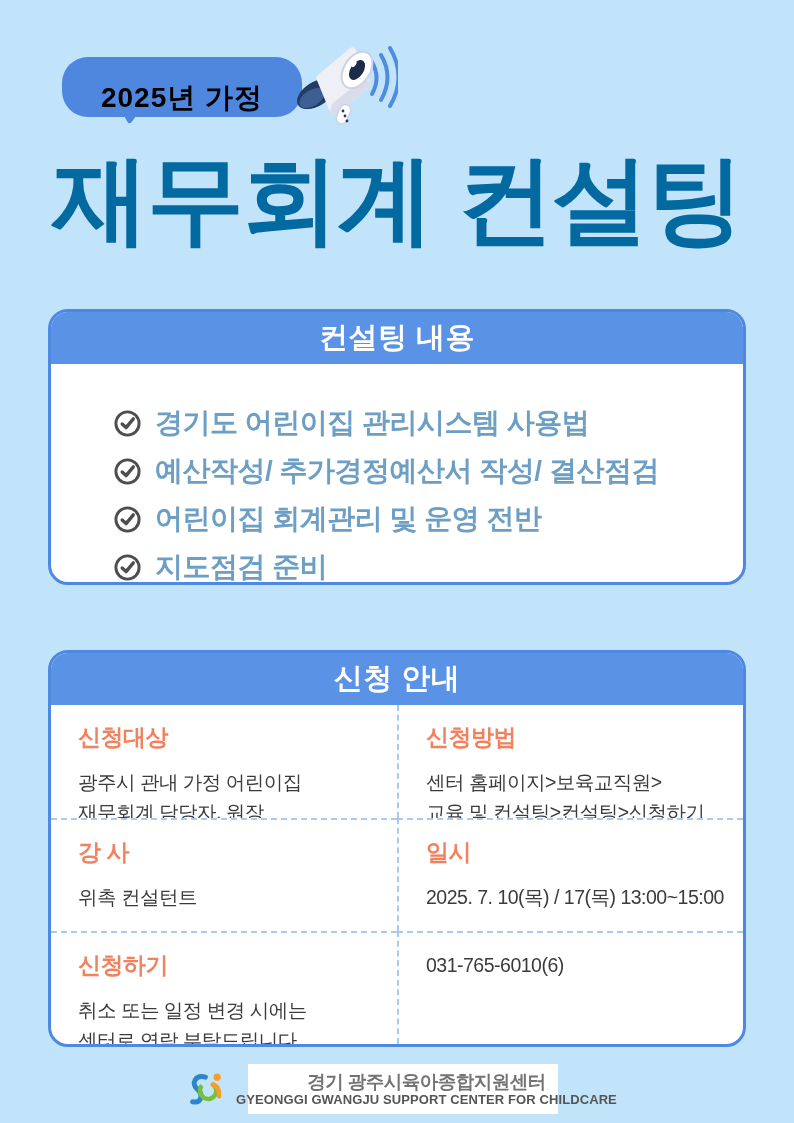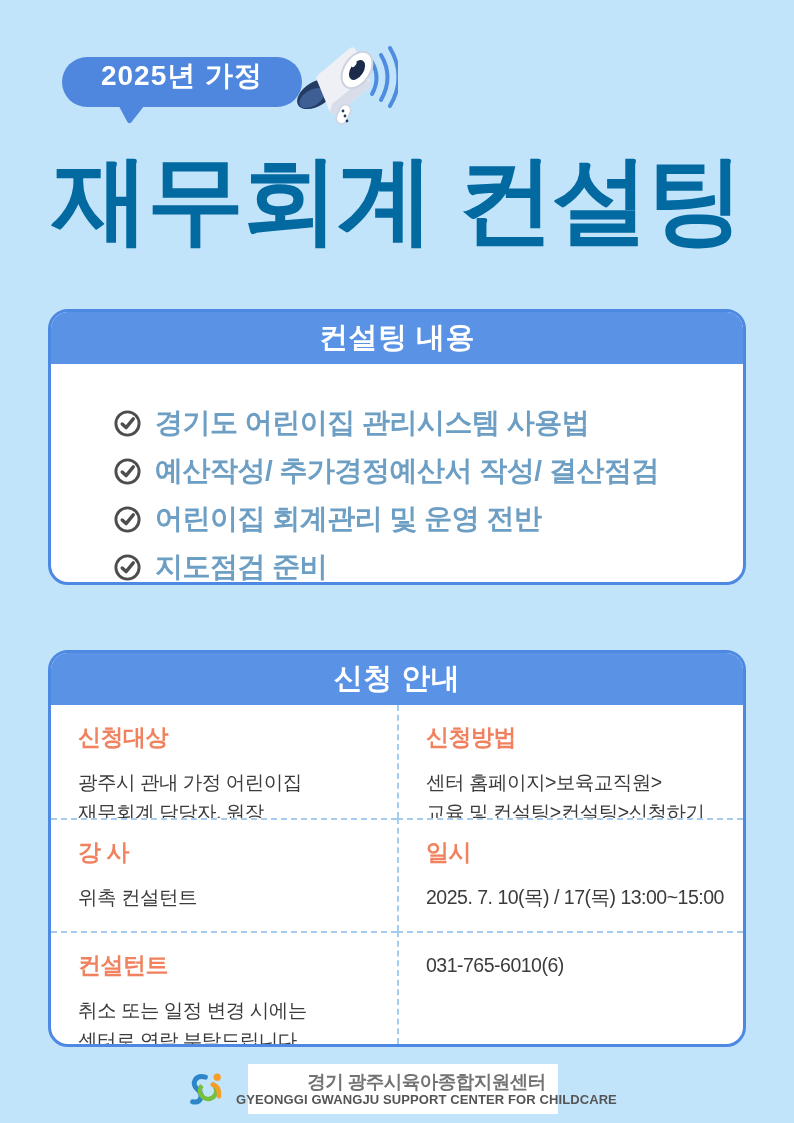--- a/index.html
+++ b/index.html
@@ -8,25 +8,25 @@
     font-family: "Liberation Sans", sans-serif;
     background: #c2e4fa;
     position: relative;
     overflow: hidden;
   }
   .poster { position: absolute; inset: 0; }
 
   
   .badge {
     position: absolute; left: 62px; top: 57px;
-    width: 240px; height: 50px;
+    width: 240px; height: 60px;
     background: #4f86de;
     border-radius: 26px;
-    display: flex; align-items: flex-start; justify-content: center;
-    color: #ffffff; font-size: 28px; font-weight: bold;
+    display: flex; align-items: flex-end; justify-content: center;
+    color: #000000; font-size: 28px; font-weight: bold;
     letter-spacing: 1px;
     z-index: 2;
   }
   .badge-tail {
     position: absolute; left: 118px; top: 90px;
     width: 26px; height: 26px;
     background: #4f86de;
     transform: rotate(50deg) skew(12deg, 12deg);
     border-radius: 4px;
     z-index: 1;
@@ -189,21 +189,21 @@
       </div>
       <div class="cell">
         <h3 class="cell-heading">강 사</h3>
         <p>위촉 컨설턴트</p>
       </div>
       <div class="cell">
         <h3 class="cell-heading">일시</h3>
         <p>2025. 7. 10(목) / 17(목) 13:00~15:00</p>
       </div>
       <div class="cell">
-        <h3 class="cell-heading">컨설턴트</h3>
+        <h3 class="cell-heading">신청하기</h3>
         <p>취소 또는 일정 변경 시에는</p>
         <p>센터로 연락 부탁드립니다.</p>
       </div>
       <div class="cell">
         <p>031-765-6010(6)</p>
       </div>
     </div>
   </section>
 
   <footer class="logo-bar">

